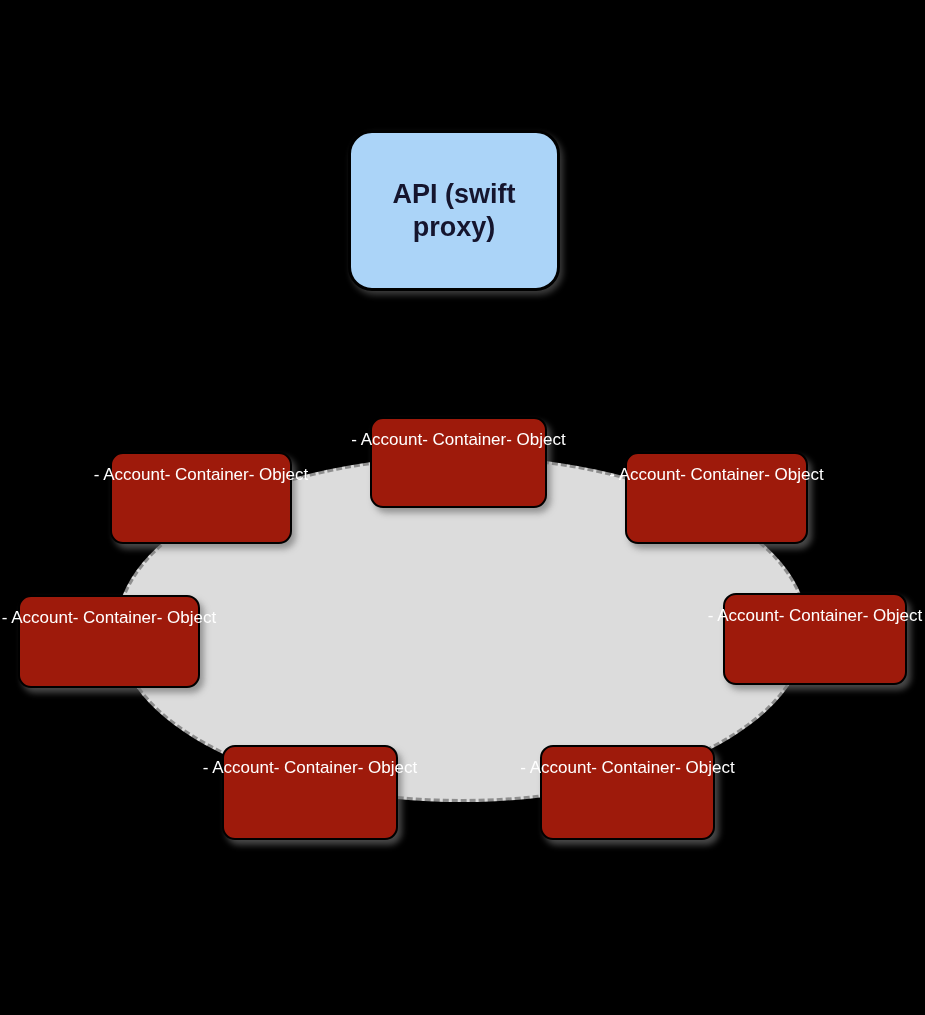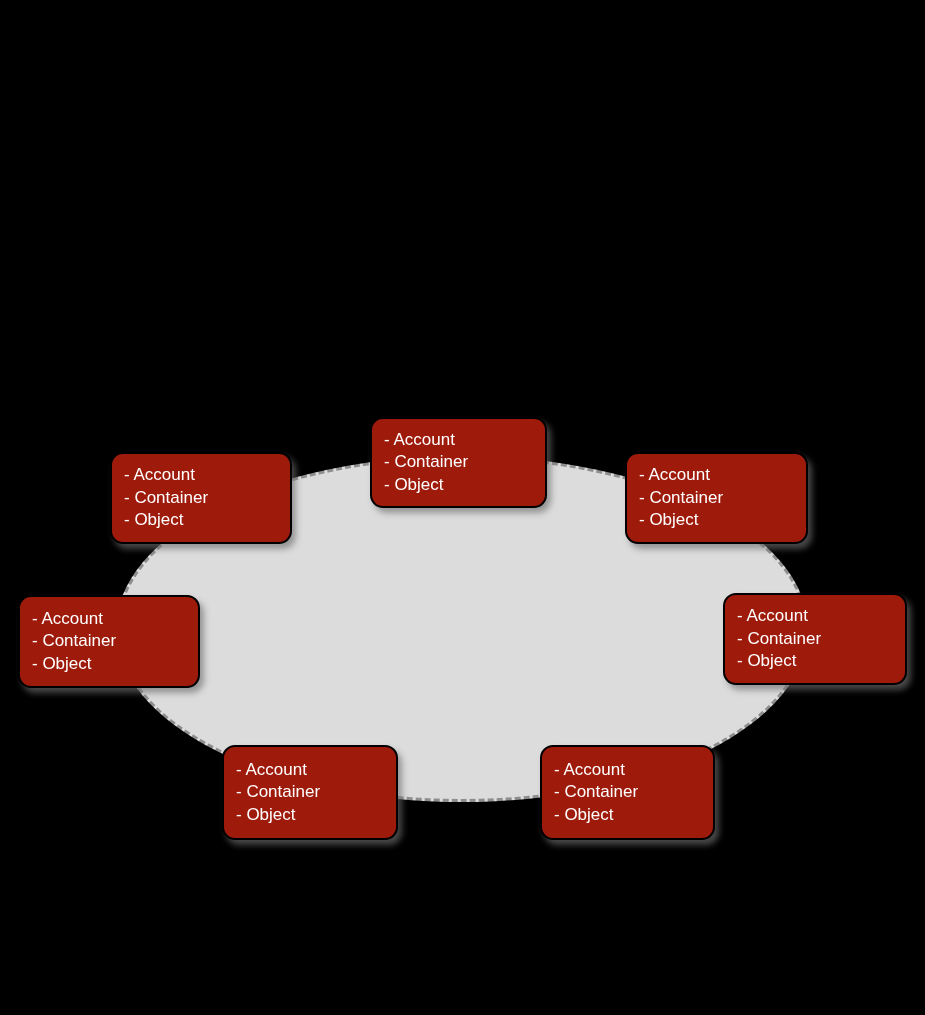--- a/index.html
+++ b/index.html
@@ -51,40 +51,43 @@
     position: absolute;
     box-sizing: border-box;
     background: #9e1a0b;
     border: 2px solid #000000;
     border-radius: 13px;
     color: #ffffff;
     font-size: 17px;
     line-height: 22.5px;
     padding: 10px 12px;
     display: flex;
-    flex-direction: column;
+    flex-direction: row;
     justify-content: center;
     box-shadow: 4px 5px 6px rgba(110,110,110,0.65);
   }
   .node-line {
     white-space: nowrap;
   }
   .n-top          { left: 370px; top: 417px; width: 177px; height: 91px; }
   .n-upper-left   { left: 110px; top: 452px; width: 182px; height: 92px; }
   .n-upper-right  { left: 625px; top: 452px; width: 183px; height: 92px; }
   .n-left         { left: 18px;  top: 595px; width: 182px; height: 93px; }
   .n-right        { left: 723px; top: 593px; width: 184px; height: 92px; }
   .n-bottom-left  { left: 222px; top: 745px; width: 176px; height: 95px; }
   .n-bottom-right { left: 540px; top: 745px; width: 175px; height: 95px; }
 </style>
 </head>
 <body>
 
 <div class="canvas">
 
+  <div class="api-box">
+    <span>API (swift proxy)</span>
+  </div>
 
   <div class="ring-ellipse"></div>
 
   <div class="node n-top">
     <div class="node-line">- Account</div>
     <div class="node-line">- Container</div>
     <div class="node-line">- Object</div>
   </div>
 
   <div class="node n-upper-left">

